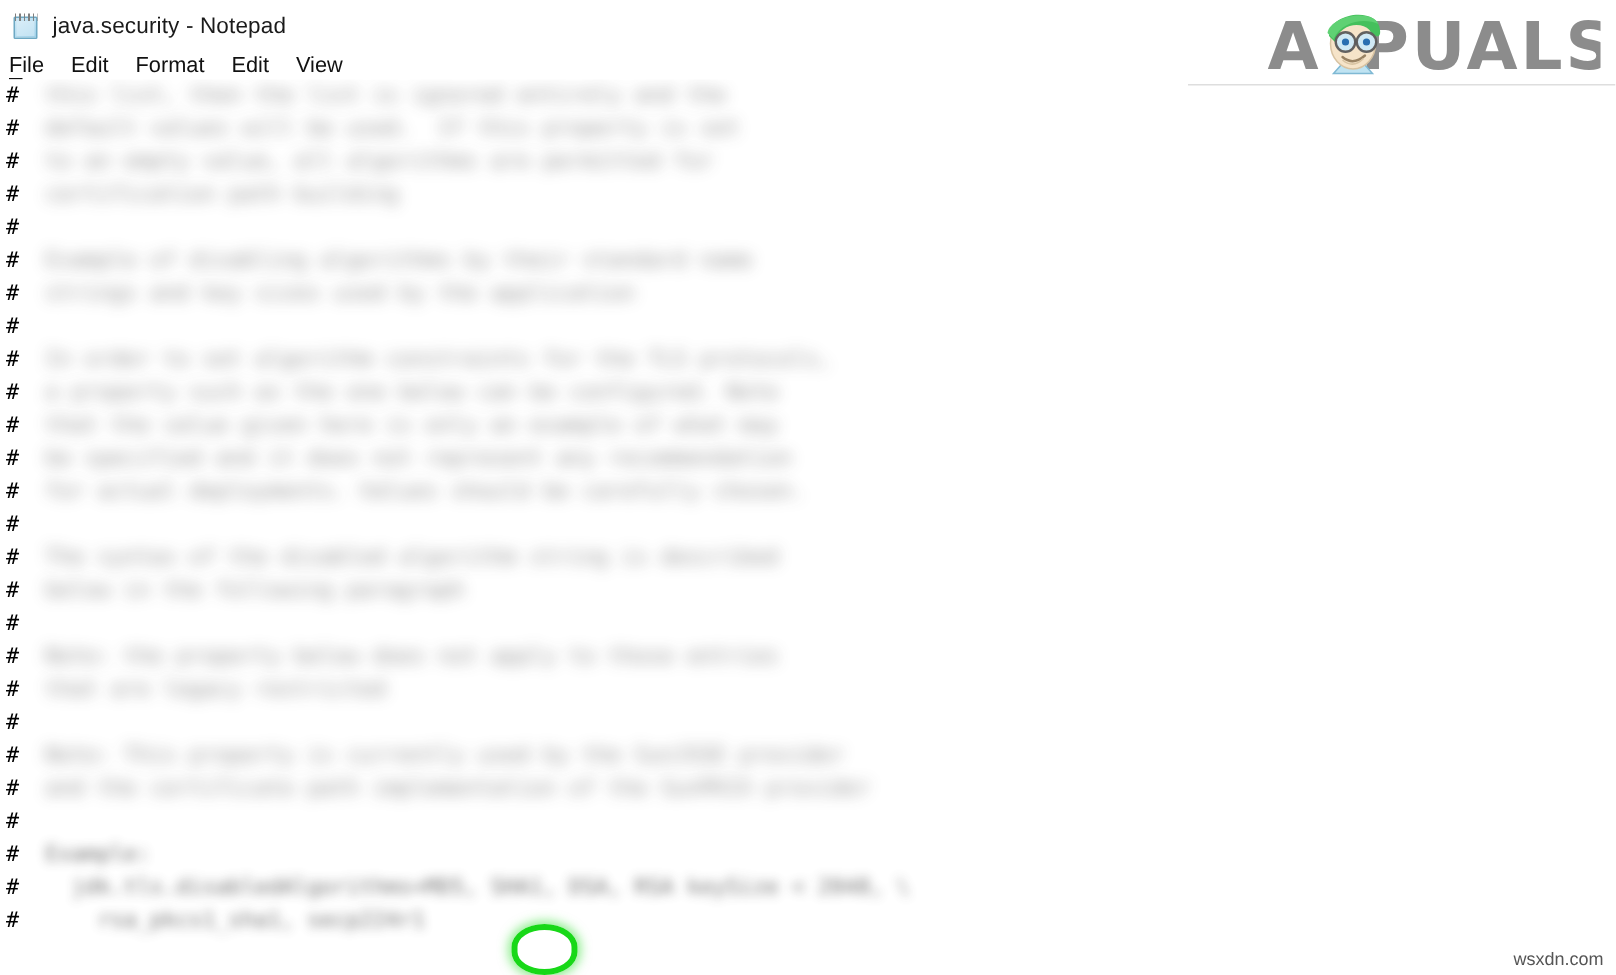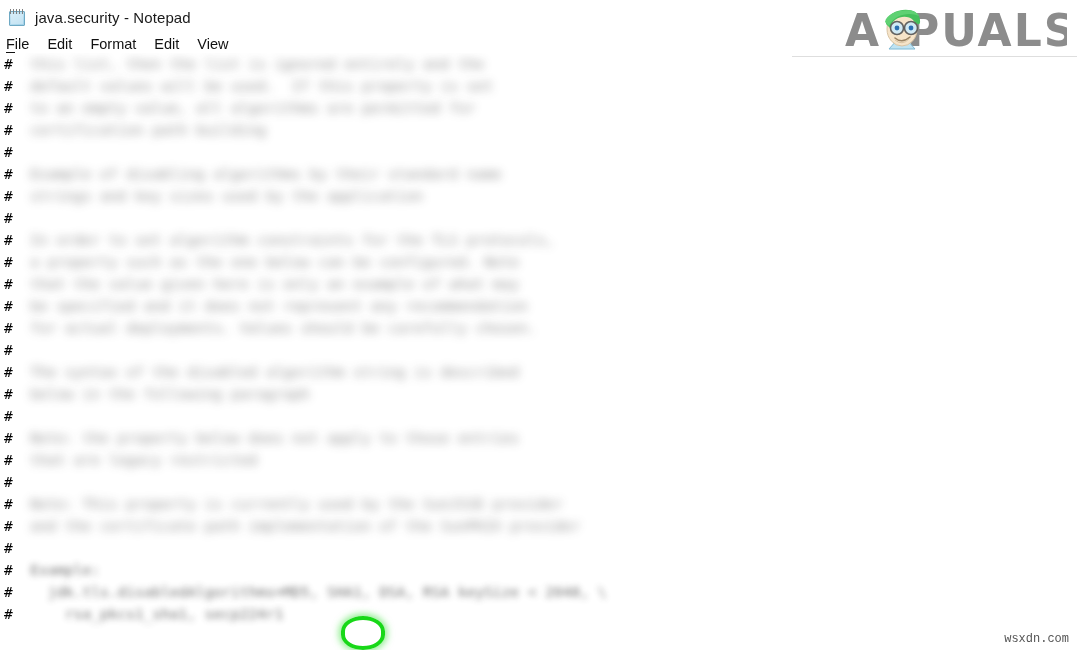--- a/index.html
+++ b/index.html
@@ -189,21 +189,21 @@
     height: 1px;
     background: #dedede;
     z-index: 19;
   }
 
   
   #watermark {
     position: absolute;
     right: 8px;
     bottom: 4px;
-    font-family: Liberation Mono, monospace;
+    font-family: Liberation Sans, sans-serif;
     font-size: 12px;
     color: #555555;
     z-index: 25;
   }
 </style>
 </head>
 <body>
 
 <div id="notepad-window">
 

